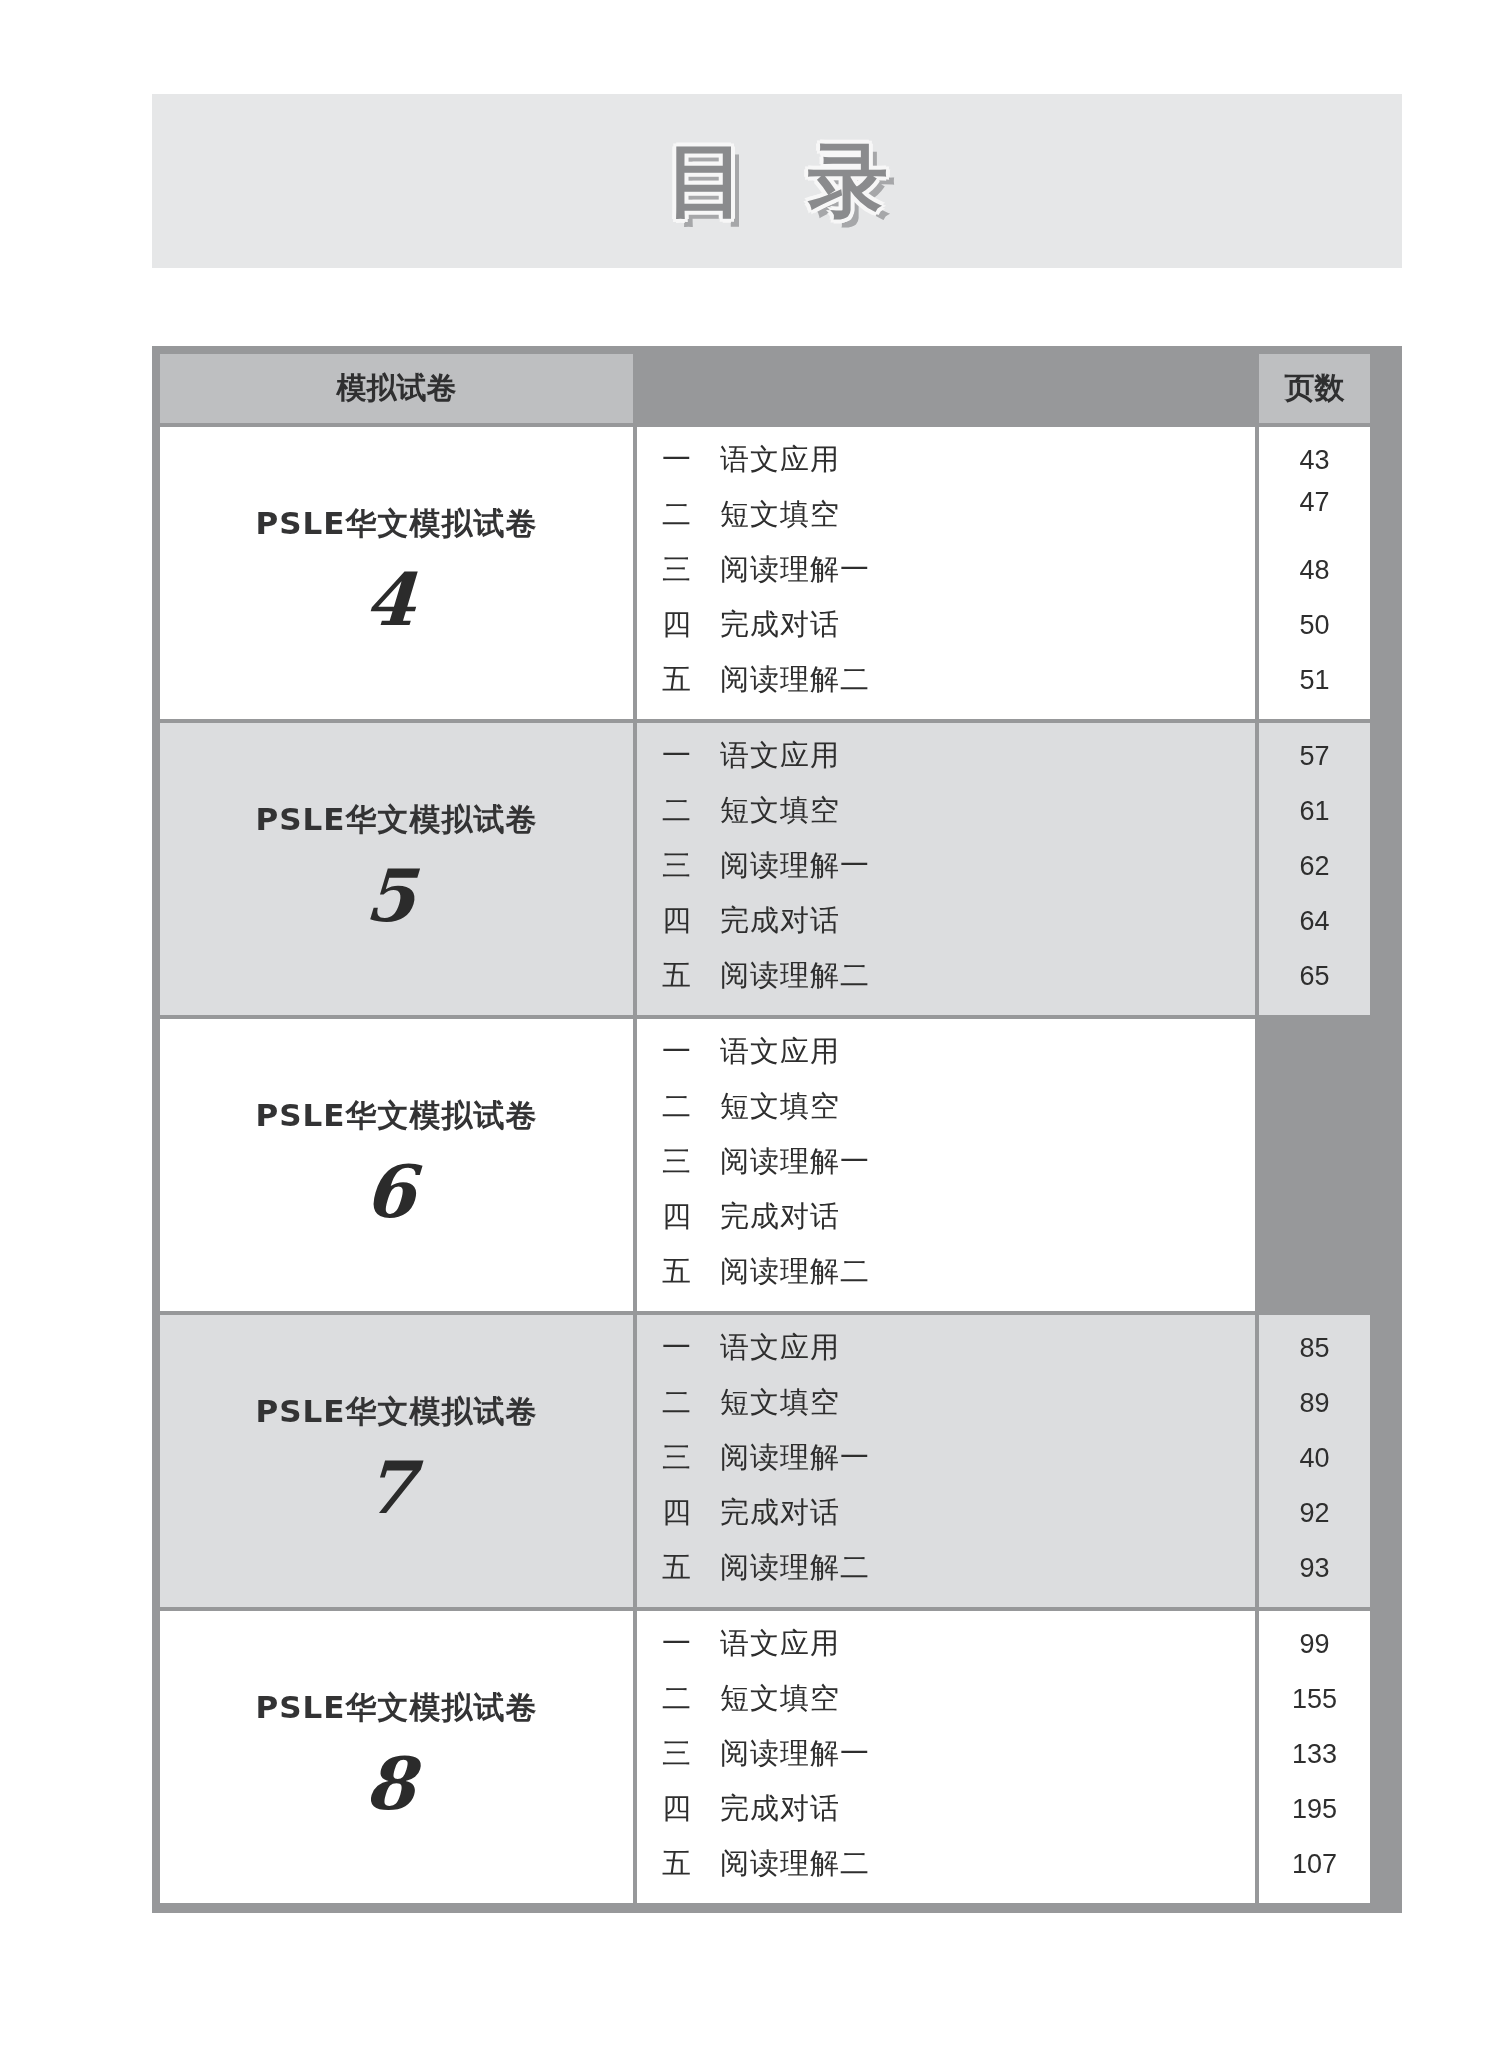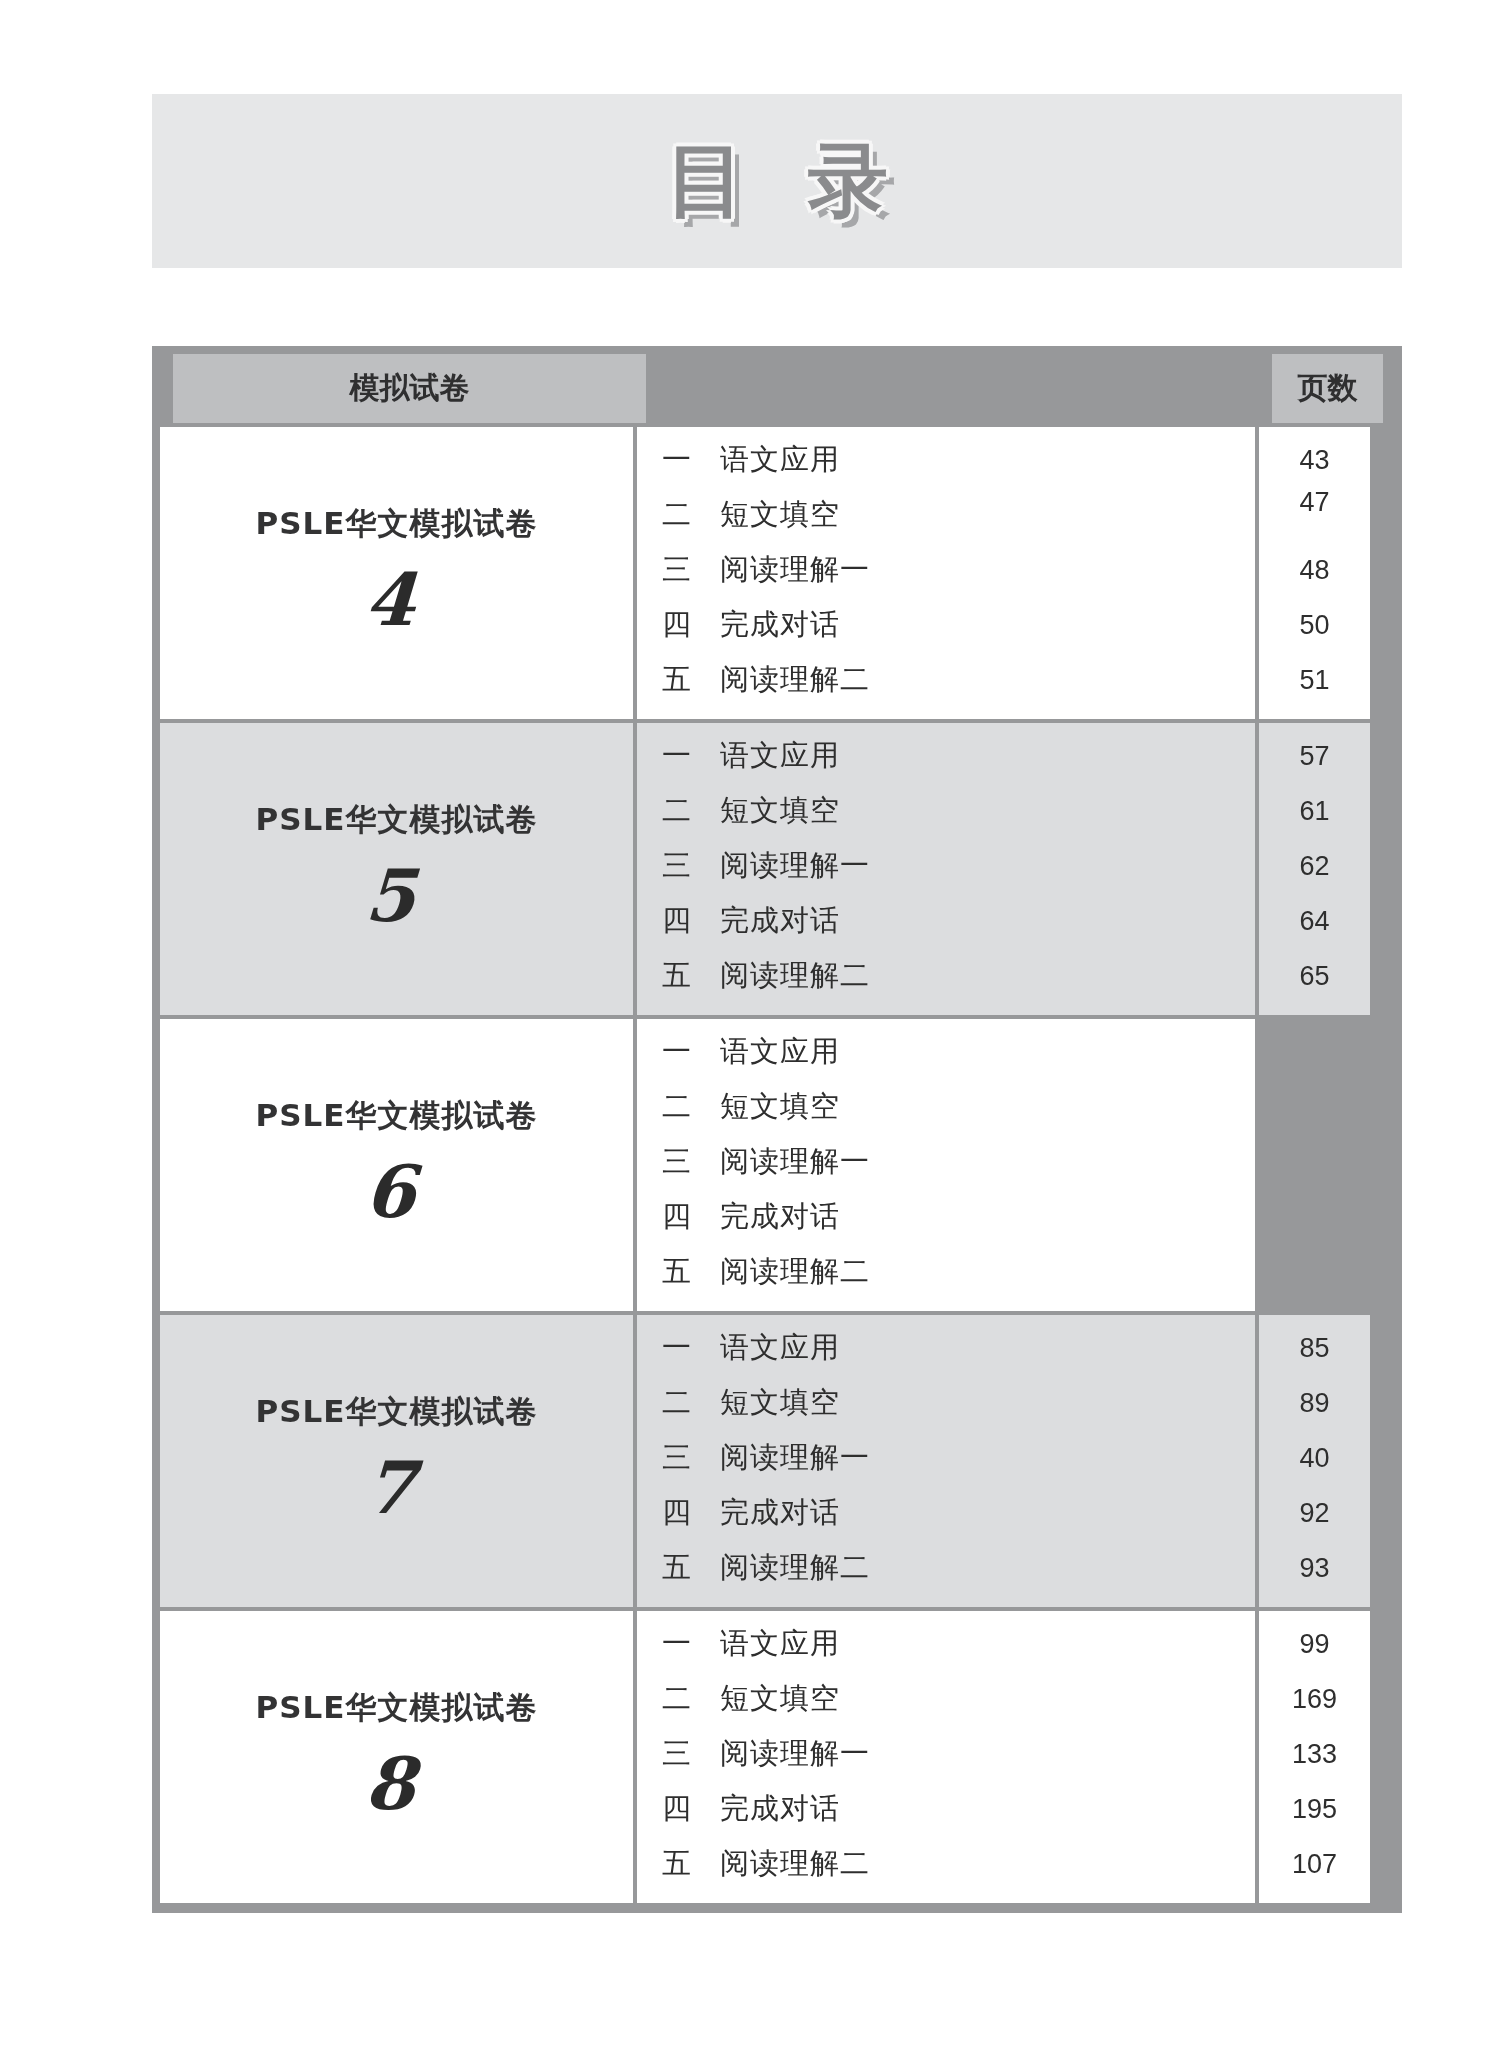--- a/index.html
+++ b/index.html
@@ -9,21 +9,21 @@
   .title { position: absolute; left: 0; top: 0; width: 100%; height: 100%;
            display: flex; align-items: center; justify-content: center; gap: 62px; }
   .title-char { font-family: "DejaVu Sans", sans-serif; font-weight: bold; font-size: 80px; line-height: 1;
                 color: #8a8b8d;
                 text-shadow:
                   -3px -3px 0 #f7f7f7, 3px -3px 0 #f7f7f7, -3px 3px 0 #f7f7f7, 3px 3px 0 #f7f7f7,
                   0 -4px 0 #f7f7f7, 0 4px 0 #f7f7f7, -4px 0 0 #f7f7f7, 4px 0 0 #f7f7f7,
                   8px 8px 0 #a6a7a9; }
   .table { position: absolute; left: 152px; top: 346px; width: 1250px; height: 1567px;
            box-sizing: border-box; border: 8px solid #97989a; background: #97989a; }
-  .header { position: absolute; left: 13px; top: 0; height: 69px; width: 1234px; }
+  .header { position: absolute; left: 0; top: 0; height: 69px; width: 1234px; }
   .hcell { position: absolute; top: 0; height: 69px; background: #bebfc1;
            display: flex; align-items: center; justify-content: center;
            font-family: "DejaVu Sans", sans-serif; font-weight: bold; font-size: 30px; color: #2f2f30; }
   .c1 { left: 0; width: 473px; }
   .c2 { left: 477px; width: 618px; }
   .c3 { left: 1099px; width: 111px; }
   .section { position: absolute; left: 0; width: 1234px; height: 292px; }
   .section .cell { position: absolute; top: 0; height: 292px; }
   .bg-white .cell { background: #ffffff; }
   .bg-gray .cell { background: #dcdddf; }
@@ -211,20 +211,20 @@
             <span class="num">四</span>
             <span class="txt">完成对话</span>
           </div>
           <div class="item" style="top:233px;width:618px">
             <span class="num">五</span>
             <span class="txt">阅读理解二</span>
           </div>
         </div>
         <div class="cell c3">
           <div class="page" style="top:13px">99</div>
-          <div class="page" style="top:68px">169</div>
+          <div class="page" style="top:68px">155</div>
           <div class="page" style="top:123px">133</div>
           <div class="page" style="top:178px">195</div>
           <div class="page" style="top:233px">107</div>
         </div>
       </div>
     </div>
 </div>
 
 </body></html>

